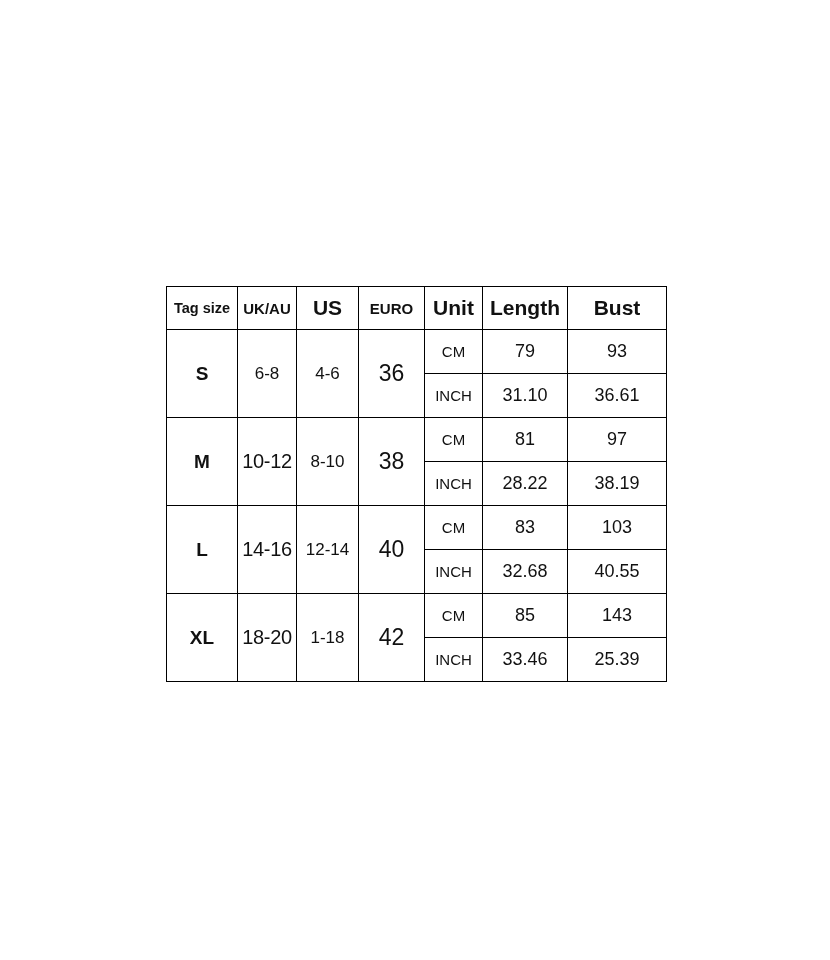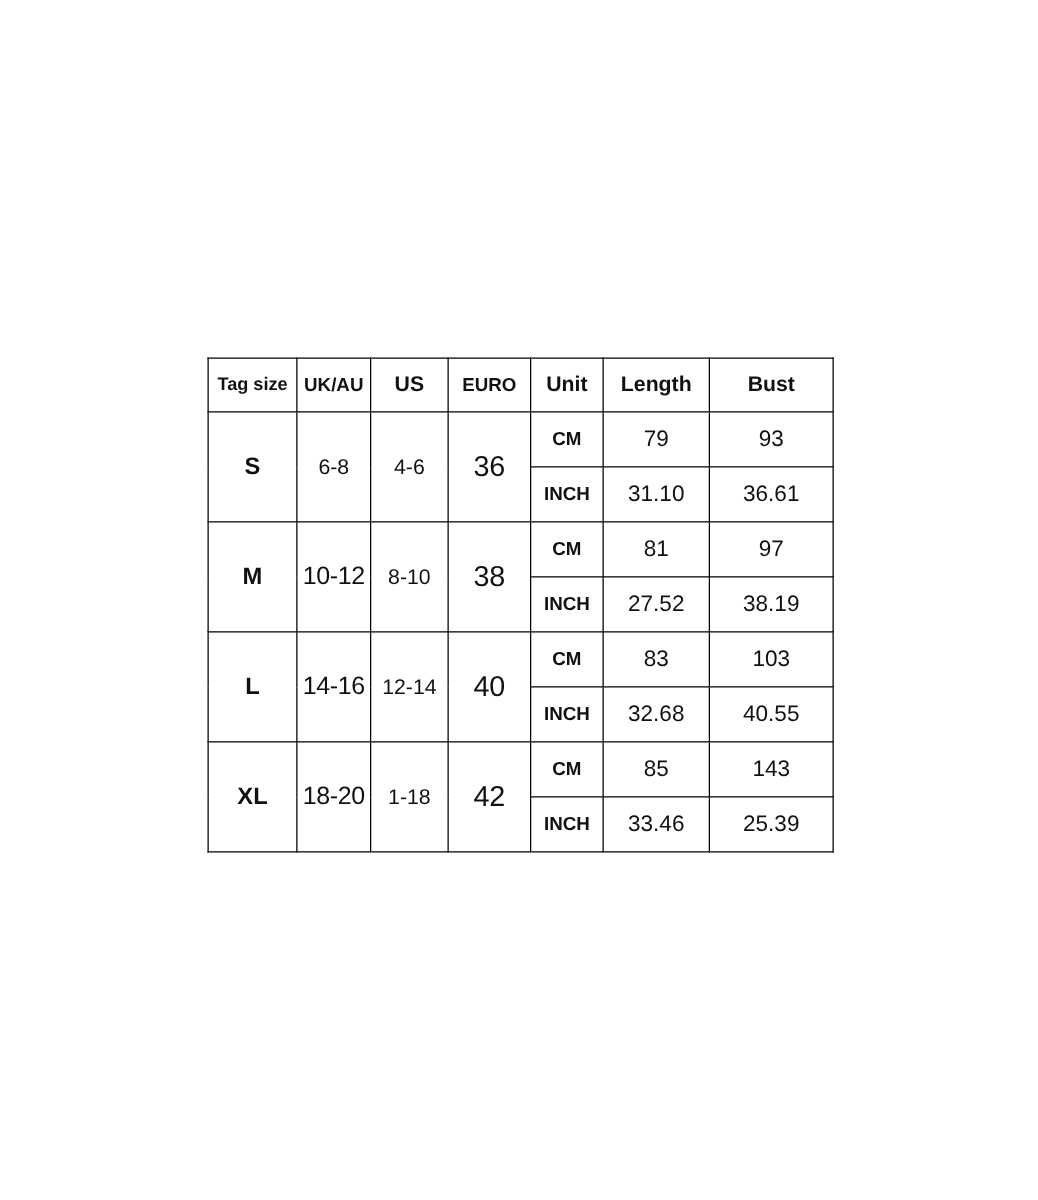--- a/index.html
+++ b/index.html
@@ -45,21 +45,21 @@
   col.c-us     { width: 62px; }
   col.c-euro   { width: 66px; }
   col.c-unit   { width: 58px; }
   col.c-length { width: 85px; }
   col.c-bust   { width: 99px; }
 
   
   .hdr td {
     height: 42px;
     font-weight: bold;
-    font-size: 17px;
+    font-size: 21px;
   }
   .hdr td.small {
     font-size: 15px;
   }
   .hdr td.tag {
     font-size: 14.5px;
   }
   
   .cell-size {
     font-weight: bold;
@@ -69,21 +69,21 @@
     font-size: 17px;
   }
   .cell-range.tight {
     font-size: 20px;
     letter-spacing: -0.3px;
   }
   .cell-euro {
     font-size: 23px;
   }
   .cell-unit {
-    font-weight: bold;
+    font-weight: normal;
     font-size: 15px;
   }
   .cell-num {
     font-size: 18px;
   }
   .r-cm td, .r-inch td {
     height: 43px;
   }
 </style>
 </head>
@@ -131,21 +131,21 @@
           <td class="cell-size" rowspan="2">M</td>
           <td class="cell-range tight" rowspan="2">10-12</td>
           <td class="cell-range" rowspan="2">8-10</td>
           <td class="cell-euro" rowspan="2">38</td>
           <td class="cell-unit">CM</td>
           <td class="cell-num">81</td>
           <td class="cell-num">97</td>
         </tr>
         <tr class="r-inch">
           <td class="cell-unit">INCH</td>
-          <td class="cell-num">27.52</td>
+          <td class="cell-num">28.22</td>
           <td class="cell-num">38.19</td>
         </tr>
 
         <tr class="r-cm">
           <td class="cell-size" rowspan="2">L</td>
           <td class="cell-range tight" rowspan="2">14-16</td>
           <td class="cell-range" rowspan="2">12-14</td>
           <td class="cell-euro" rowspan="2">40</td>
           <td class="cell-unit">CM</td>
           <td class="cell-num">83</td>

